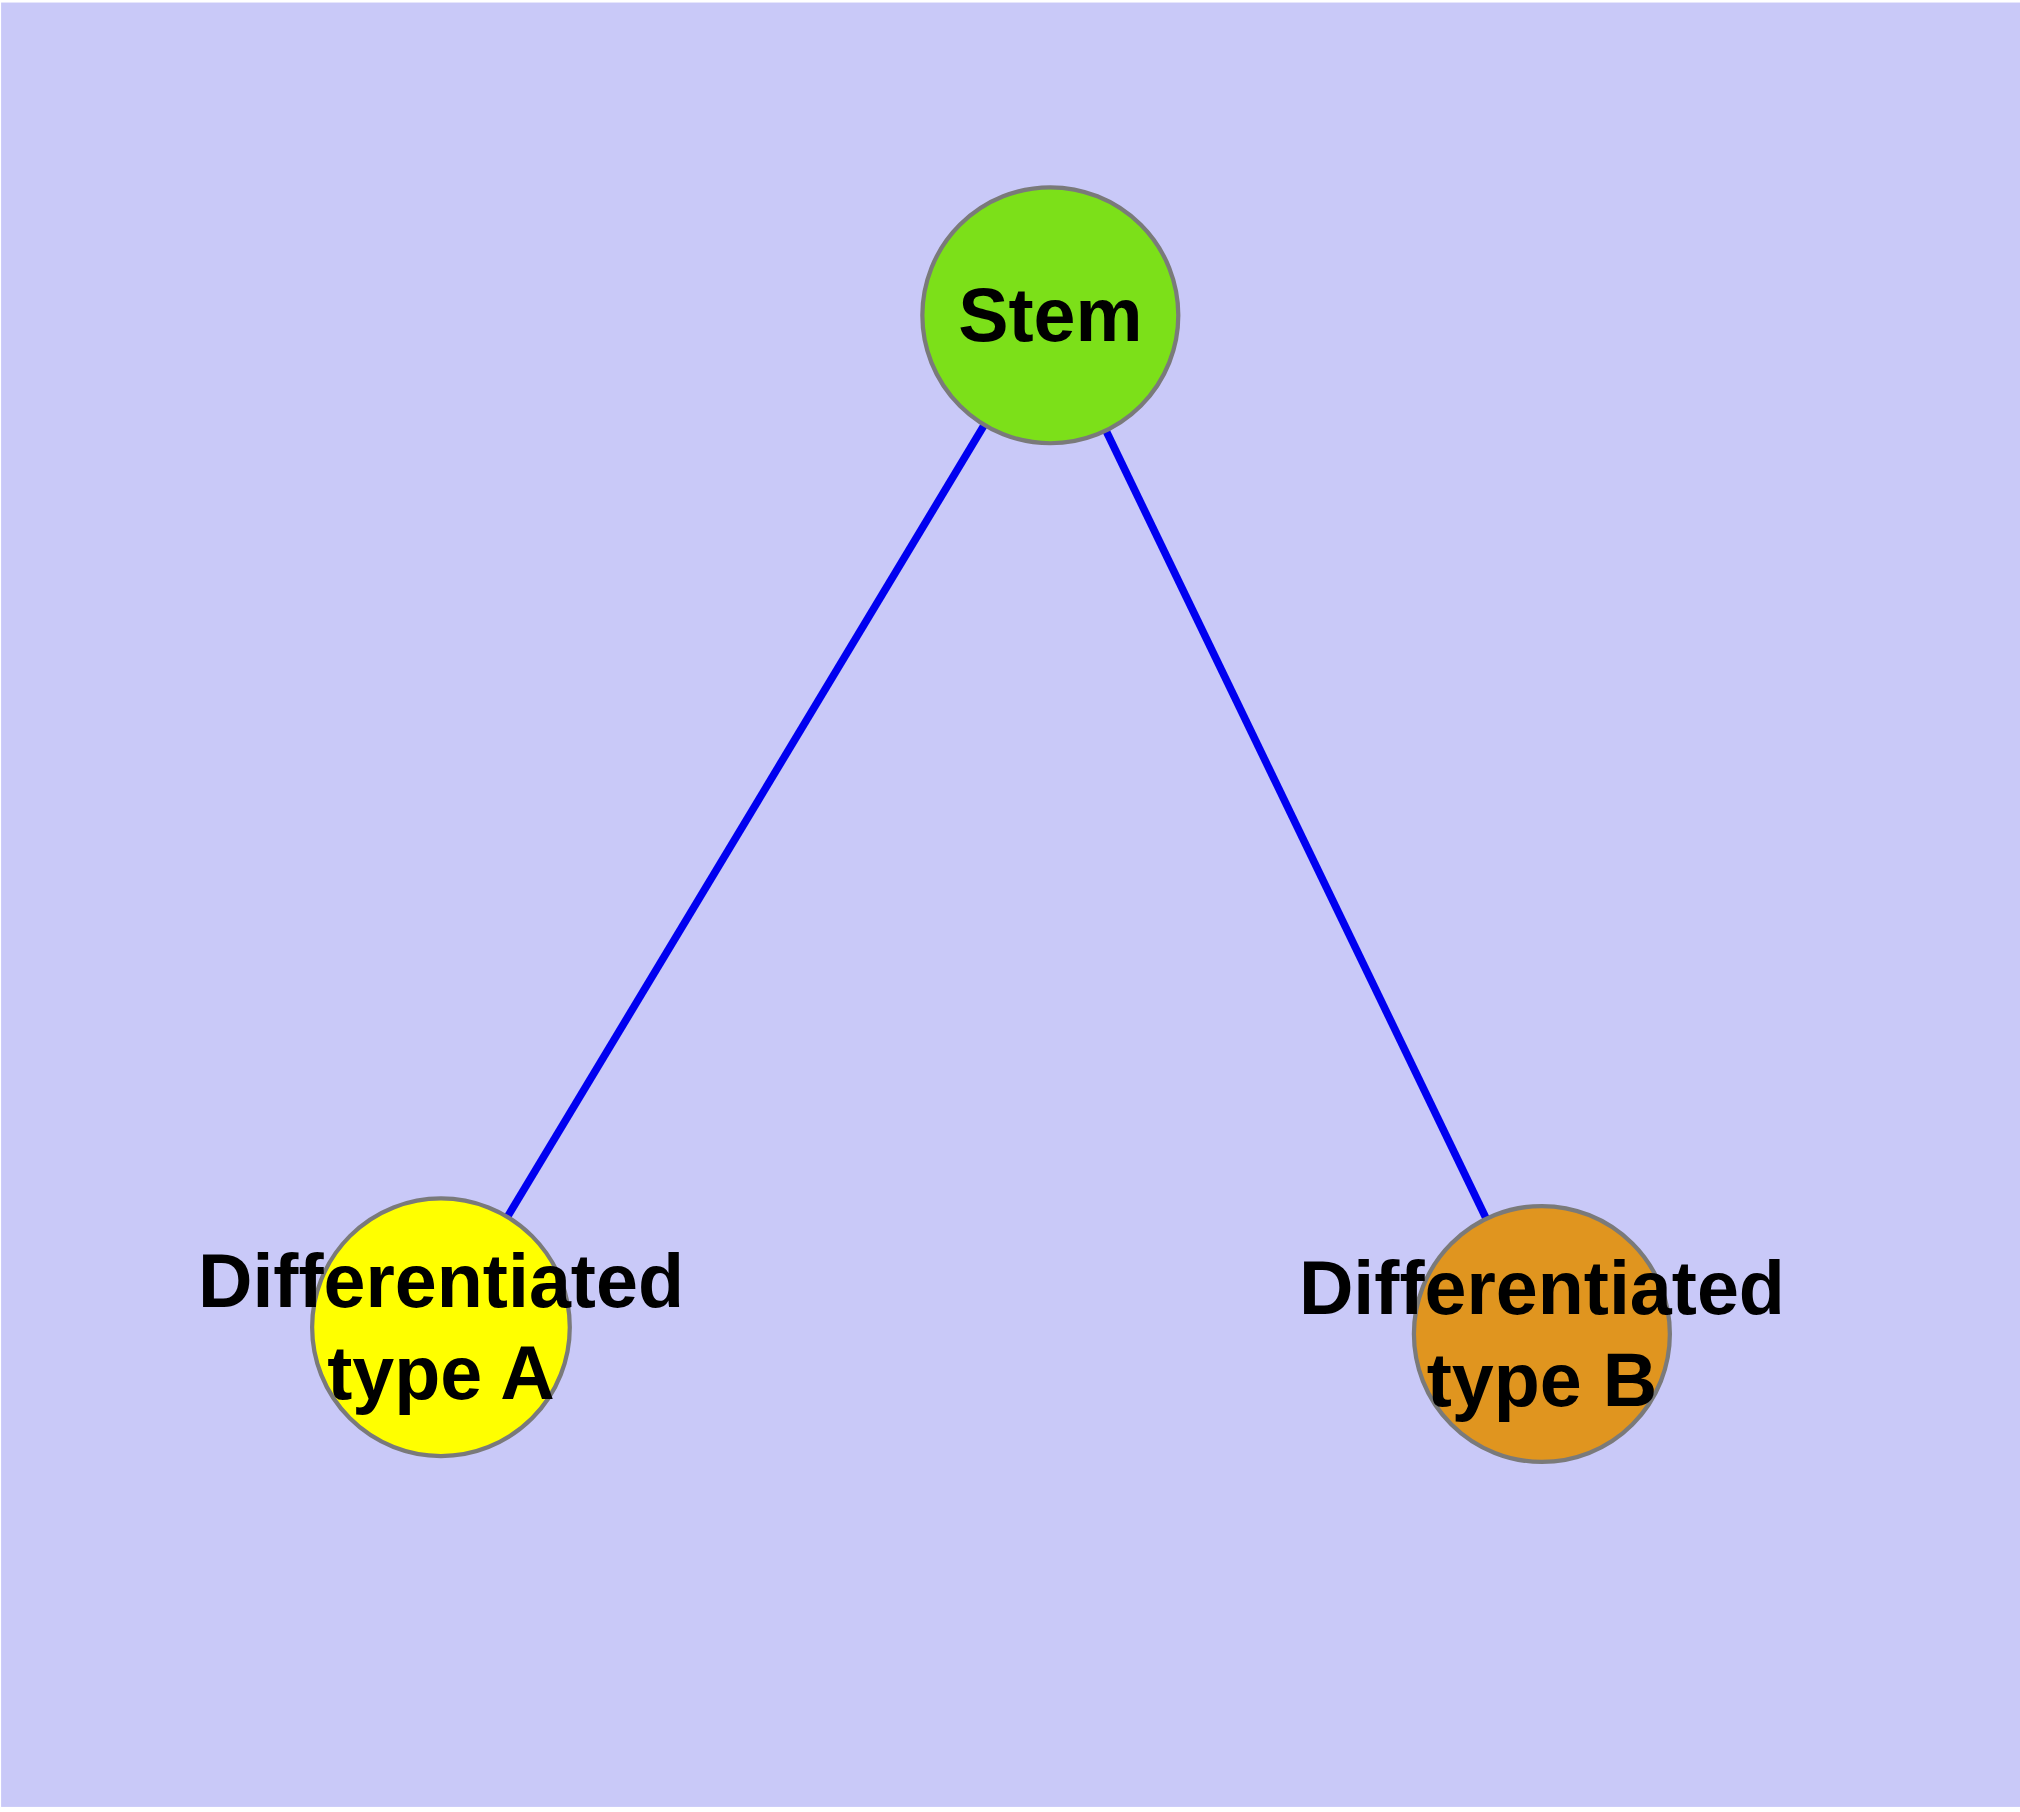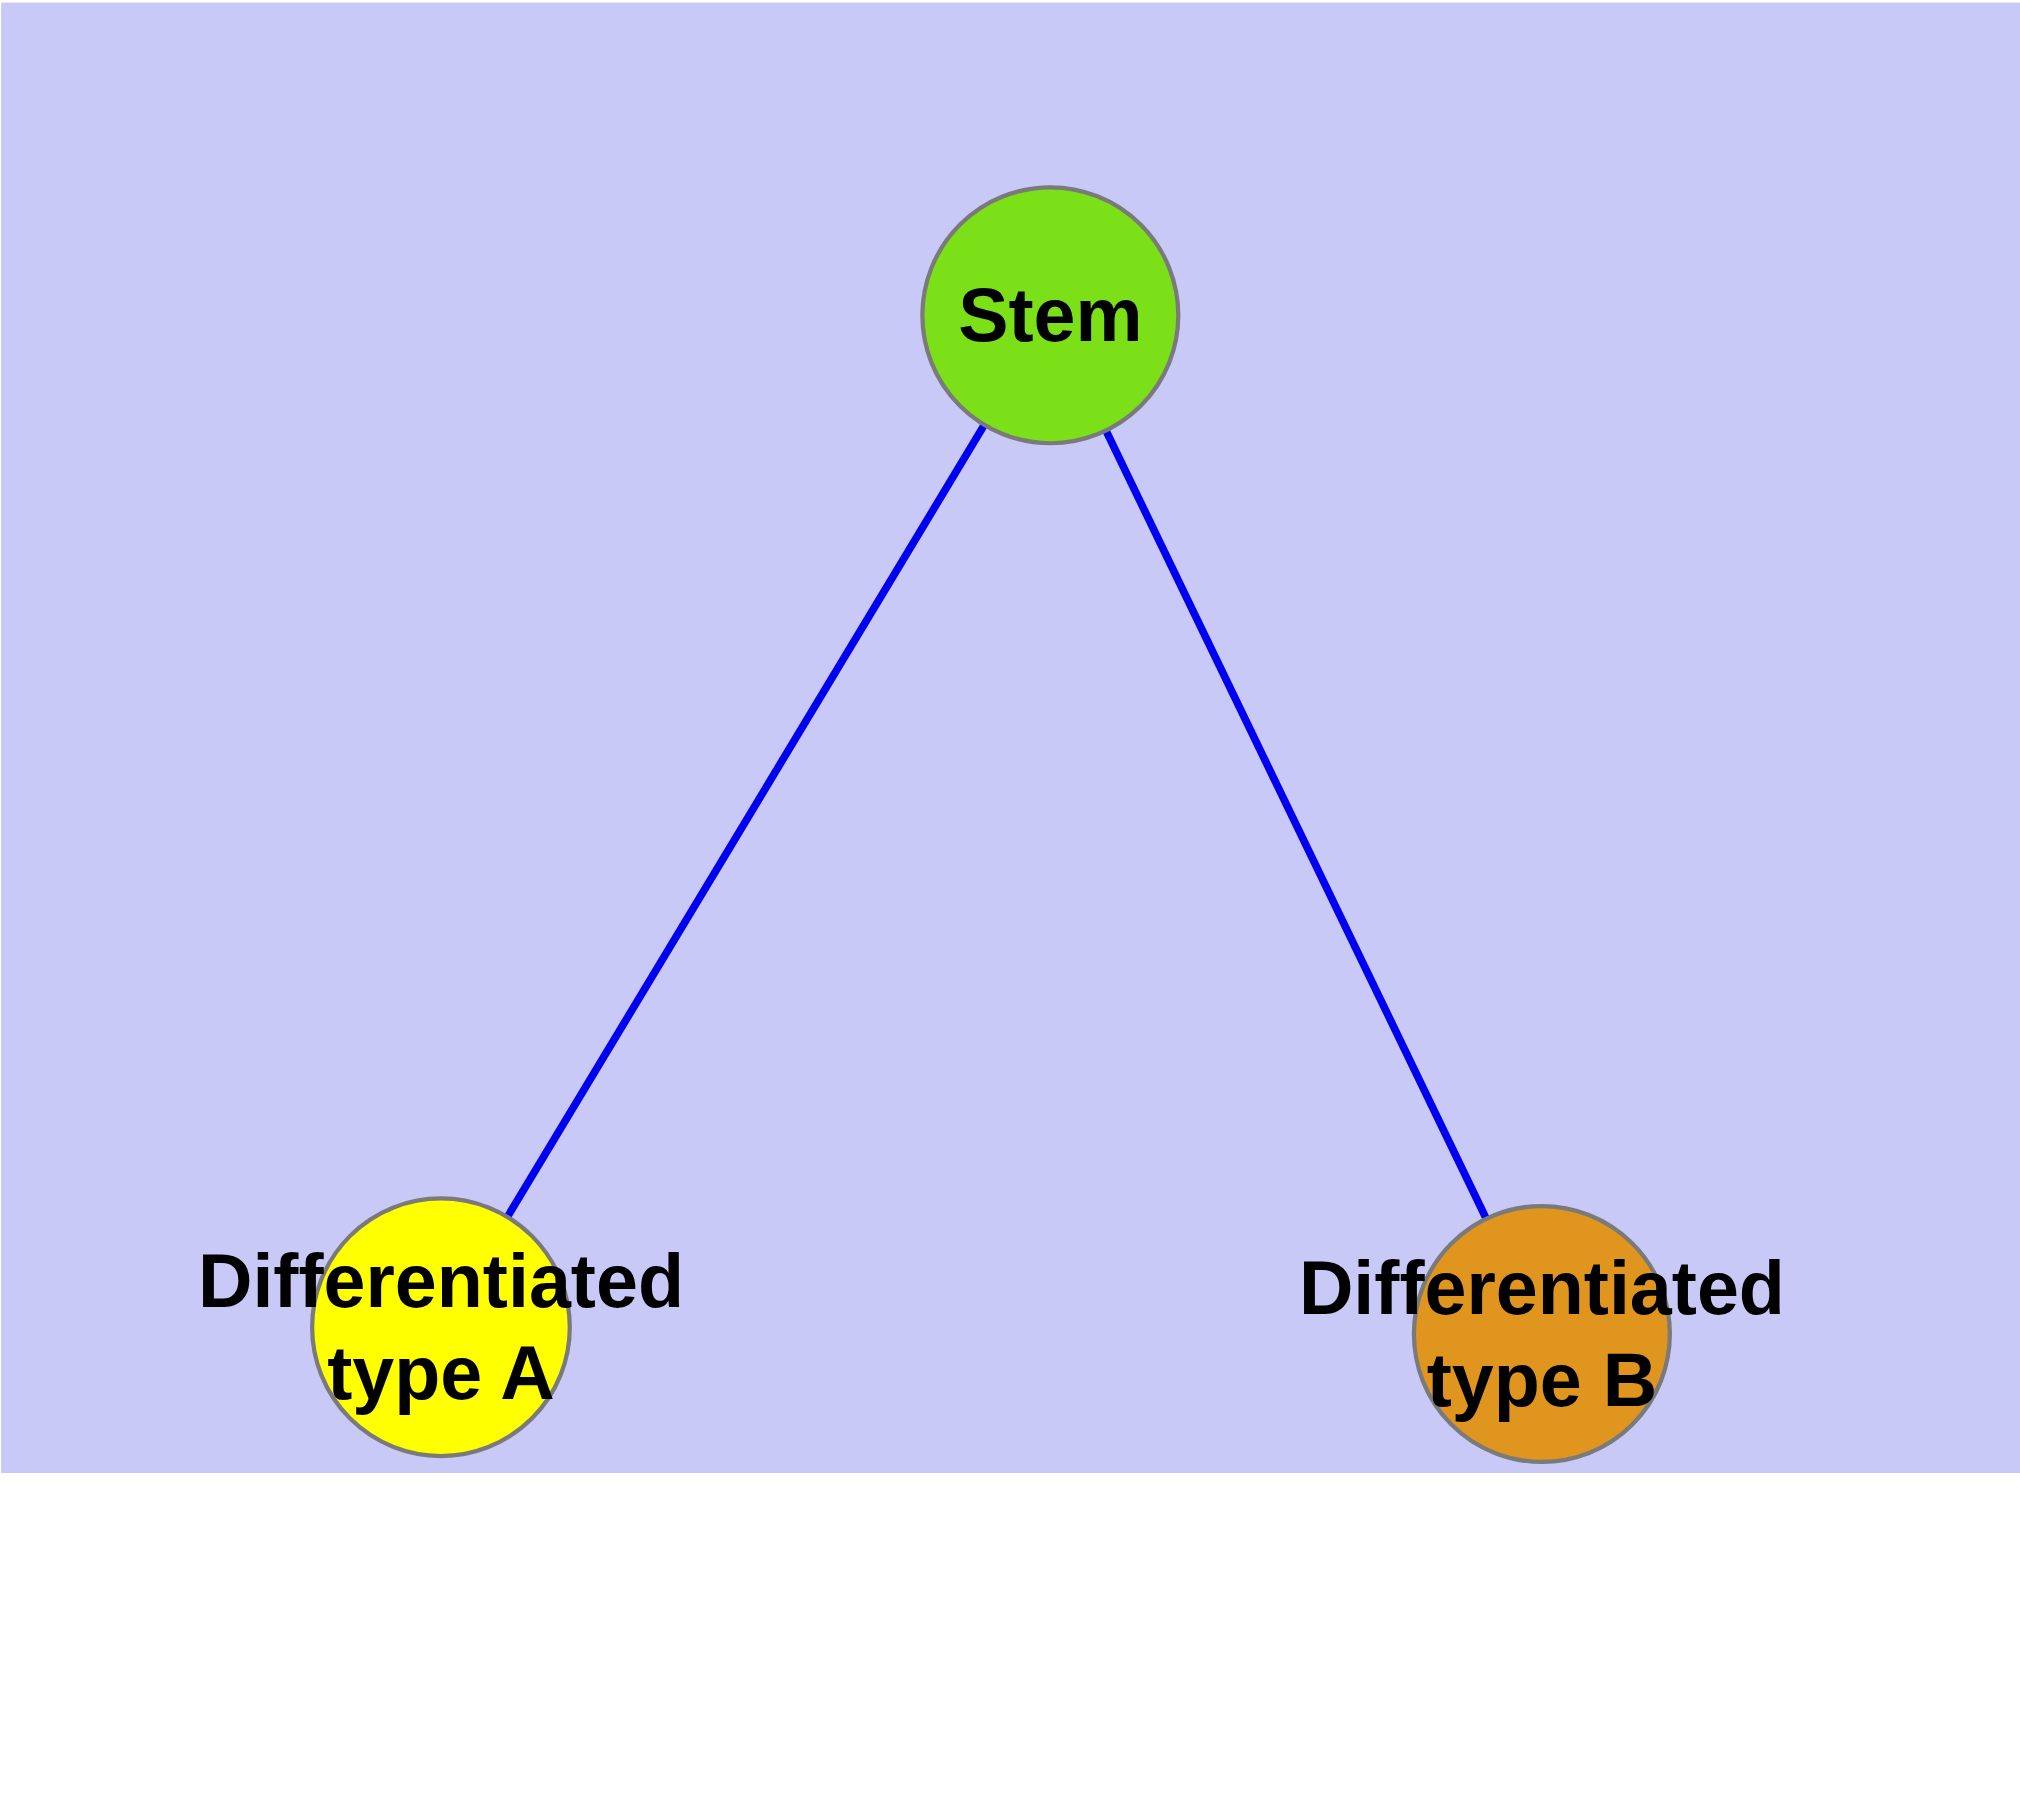--- a/index.html
+++ b/index.html
@@ -3,21 +3,21 @@
 <meta charset="utf-8">
 <style>
   html, body {
     margin: 0;
     padding: 0;
     background: #ffffff;
   }
   .stage {
     position: relative;
     width: 2021px;
-    height: 1473px;
+    height: 1812px;
     overflow: hidden;
   }
   svg {
     display: block;
   }
   svg text {
     font-family: "Liberation Sans", "DejaVu Sans", sans-serif;
     font-weight: bold;
     fill: #000000;
   }

